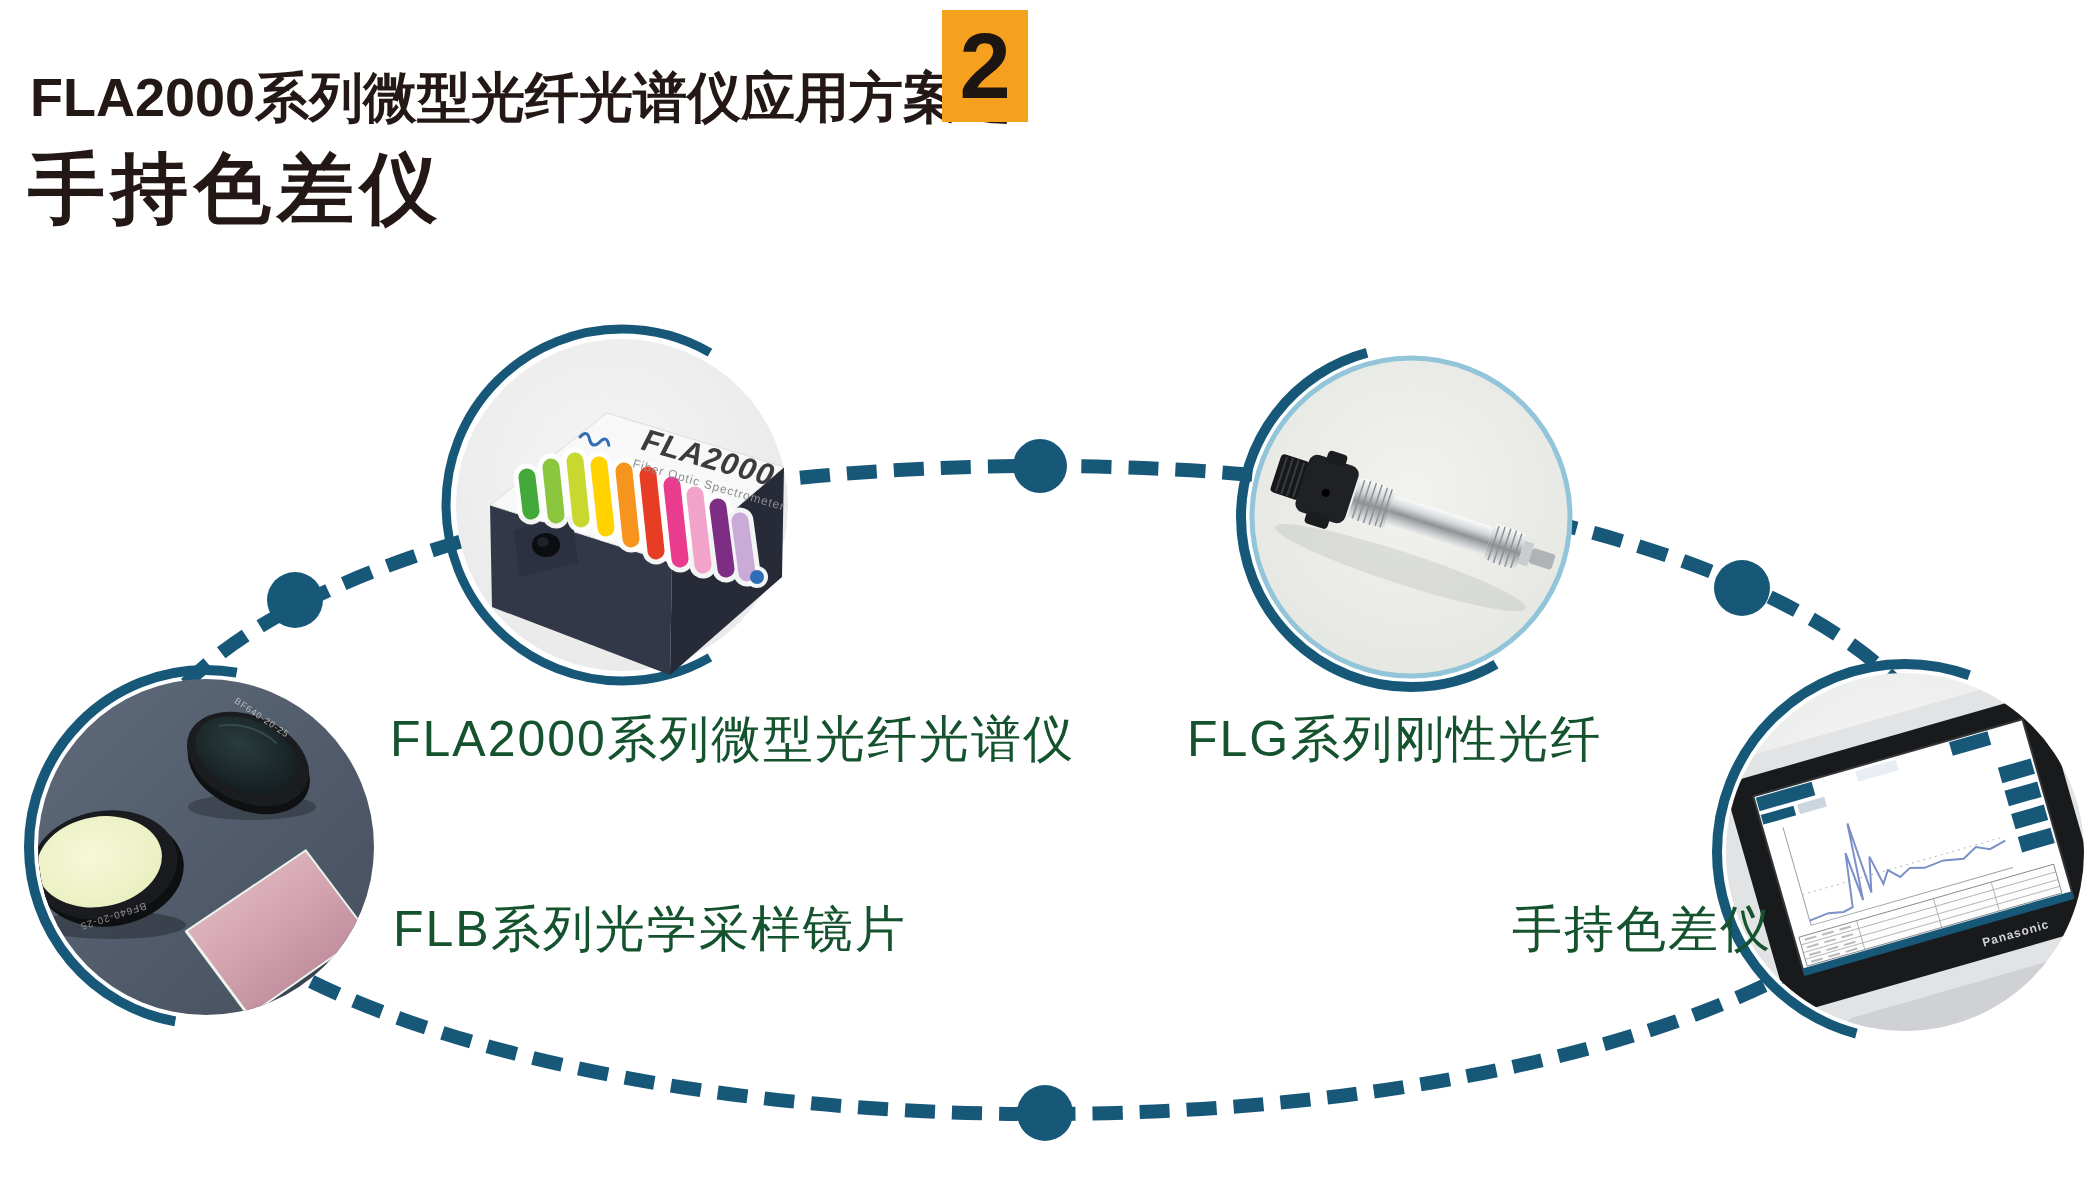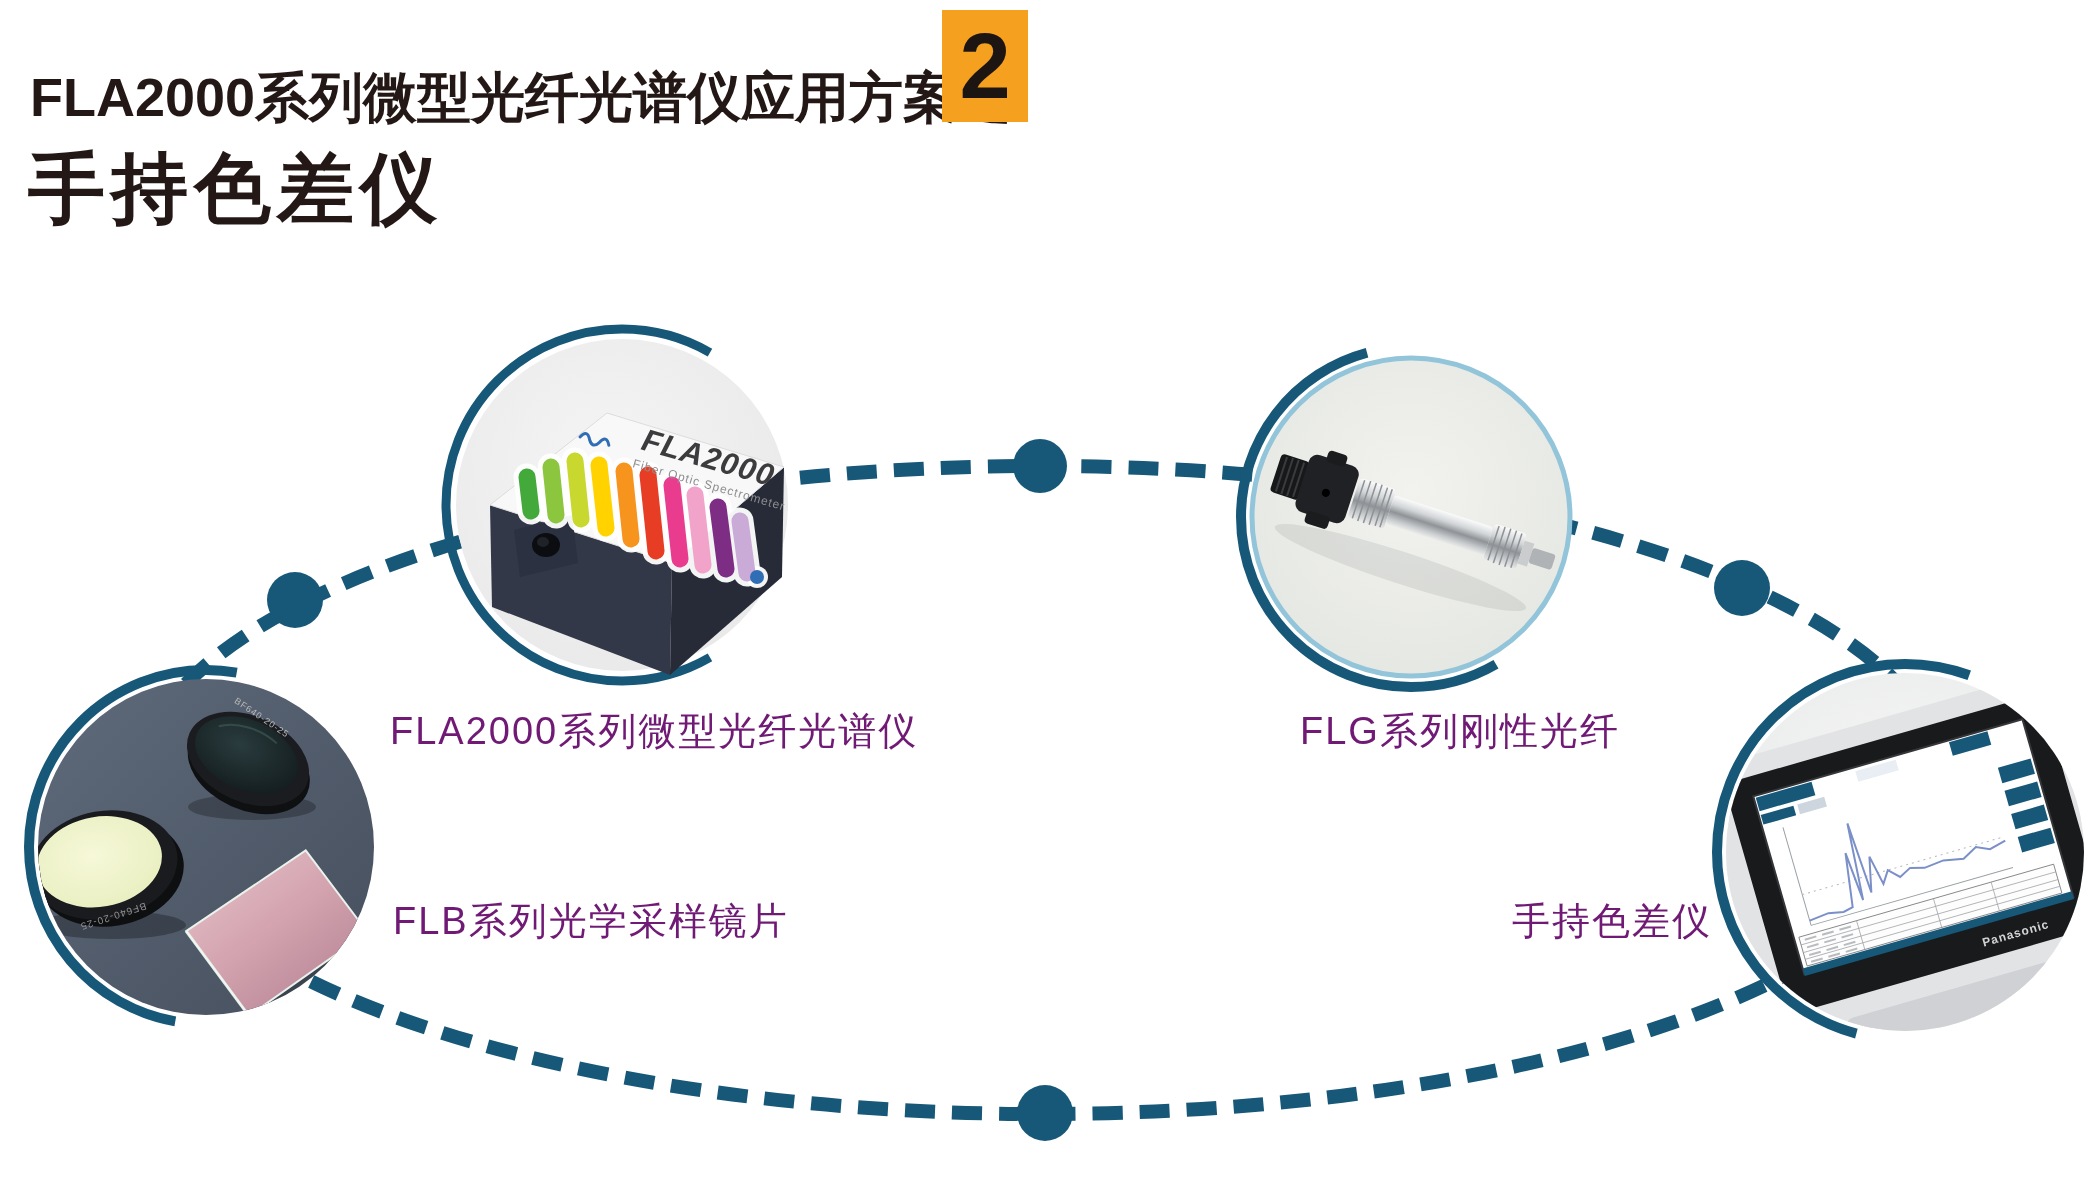--- a/index.html
+++ b/index.html
@@ -22,21 +22,21 @@
     left:28px;top:138px;font-size:77px;font-weight:700;color:#231815;
     letter-spacing:6px;white-space:nowrap;z-index:5;
   }
   
   #connector-layer{left:0;top:0;z-index:1;}
   
   .node{z-index:2;}
   .node svg{display:block;}
   
   .node-label{
-    font-size:38px;color:#701a75;letter-spacing:2px;white-space:nowrap;z-index:4;
+    font-size:50px;color:#14532d;letter-spacing:2px;white-space:nowrap;z-index:4;
   }
 </style>
 </head>
 <body>
 
 <div class="abs page-title">FLA2000系列微型光纤光谱仪应用方案之</div>
 <div class="abs issue-badge">2</div>
 <div class="abs page-subtitle">手持色差仪</div>
 
 <svg id="connector-layer" class="abs" width="2097" height="1179" viewBox="0 0 2097 1179">
@@ -270,15 +270,15 @@
 
         <rect x="-125" y="79" width="280" height="8" fill="#175879"></rect>
 
         <text x="55" y="108" font-size="12" font-weight="bold" fill="#d2d3d5" letter-spacing="1">Panasonic</text>
       </g>
     </g>
   </svg>
 </div>
 
 <div class="abs node-label" style="left:390px;top:706px;">FLA2000系列微型光纤光谱仪</div>
-<div class="abs node-label" style="left:1300px;top:706px;">FLG系列刚性光纤</div>
+<div class="abs node-label" style="left:1187px;top:706px;">FLG系列刚性光纤</div>
 <div class="abs node-label" style="left:393px;top:896px;">FLB系列光学采样镜片</div>
 <div class="abs node-label" style="left:1512px;top:896px;">手持色差仪</div>
 
 </body></html>

